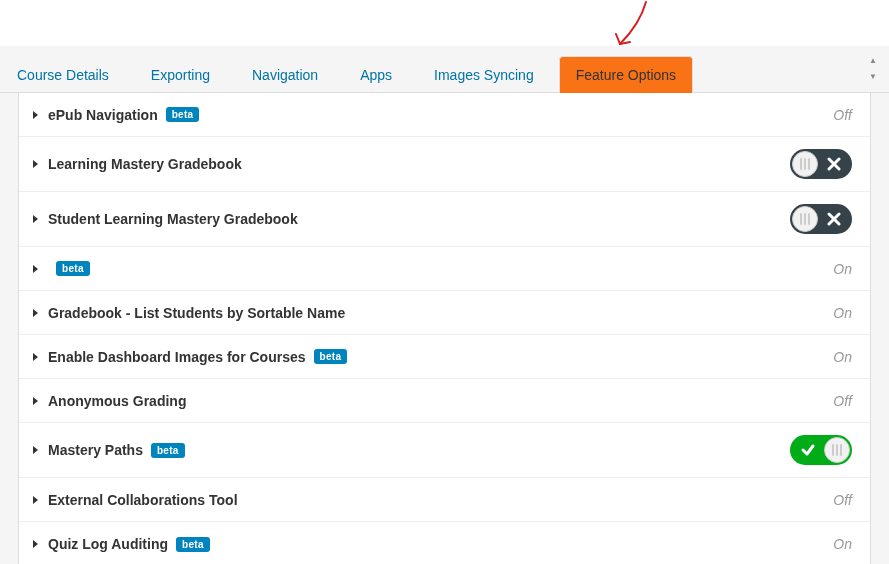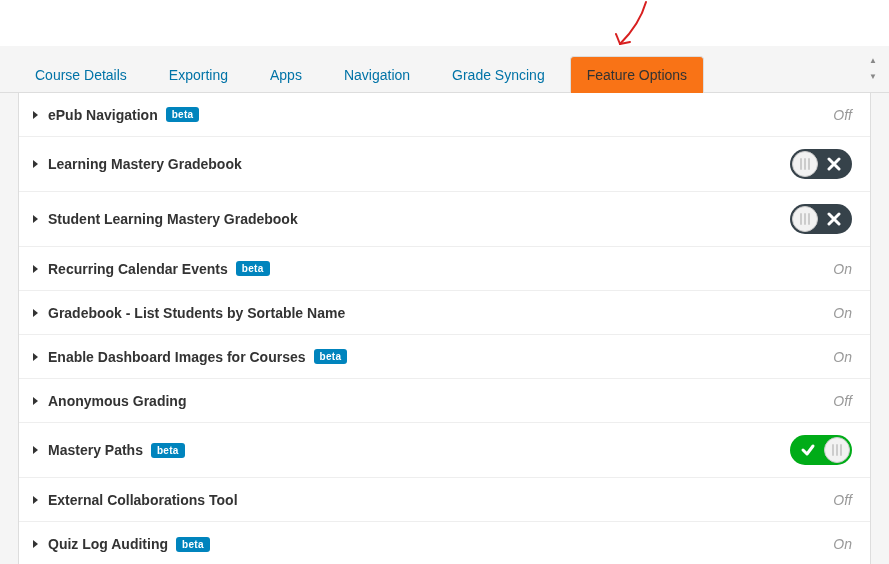--- a/index.html
+++ b/index.html
@@ -18,21 +18,20 @@
     padding: 0;
     position: relative;
     margin-top: 46px;
   }
   .tabs-wrap {
     position: relative;
   }
   .tabs {
     display: flex;
     align-items: flex-end;
-    padding-left: 18px;
     padding-top: 10px;
     border-bottom: 1px solid #ddd;
     background: #f5f5f5;
     position: relative;
   }
   .tab {
     padding: 10px 16px 10px 16px;
     color: #0073a7;
     cursor: pointer;
     font-size: 14px;
@@ -184,23 +183,23 @@
   <path d="M22 46 L 18 36" stroke="#d81f1f" stroke-width="2" fill="none" stroke-linecap="round"></path>
   <path d="M22 46 L 32 44" stroke="#d81f1f" stroke-width="2" fill="none" stroke-linecap="round"></path>
 </svg>
 
 <div class="outer">
 
   <div class="tabs-wrap">
     <div class="tabs" id="tabs">
         <div class="tab">Course Details</div>
         <div class="tab">Exporting</div>
+        <div class="tab">Navigation</div>
         <div class="tab">Apps</div>
-        <div class="tab">Navigation</div>
-        <div class="tab">Grade Syncing</div>
+        <div class="tab">Images Syncing</div>
         <div class="tab active">Feature Options</div>
       </div>
     <div class="updown">
       <span>▲</span>
       <span>▼</span>
     </div>
   </div>
 
   <div class="panel" id="panel">
       <div class="row">
@@ -239,21 +238,20 @@
           </div>
           <div class="x">
             <svg width="14" height="14" viewBox="0 0 14 14">
               <path d="M2 2 L12 12 M12 2 L2 12" stroke="white" stroke-width="3" stroke-linecap="round"></path>
             </svg>
           </div>
         </div>
       </div>
       <div class="row">
         <div class="caret"></div>
-        <span class="title">Recurring Calendar Events</span>
         <span class="badge">beta</span>
         <div class="spacer"></div>
         <span class="state">On</span>
       </div>
       <div class="row">
         <div class="caret"></div>
         <span class="title">Gradebook - List Students by Sortable Name</span>
         <div class="spacer"></div>
         <span class="state">On</span>
       </div>

